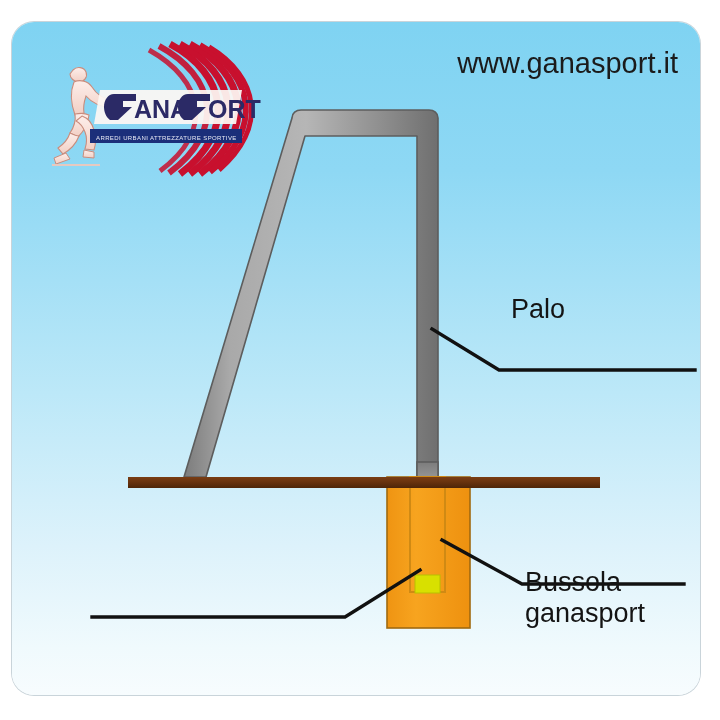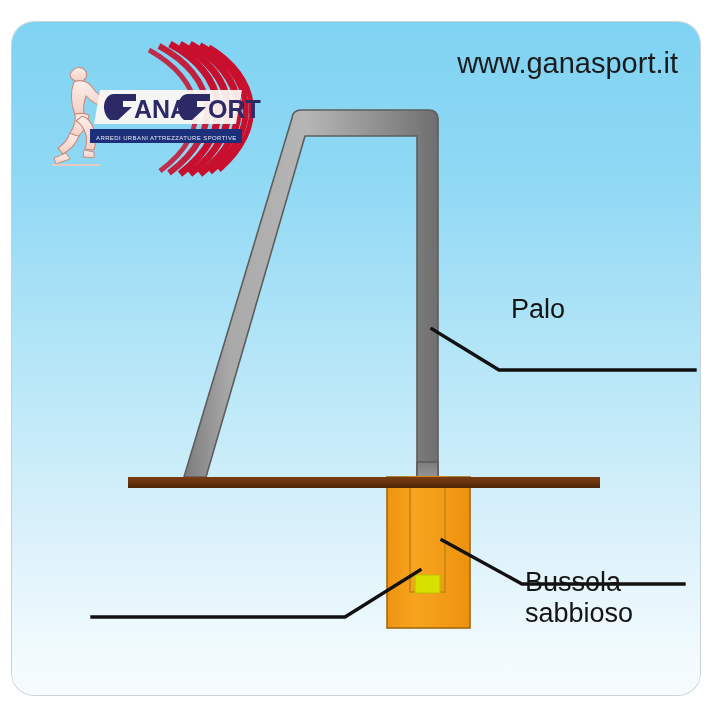--- a/index.html
+++ b/index.html
@@ -186,20 +186,20 @@
         <path d="M408 548 L333 595 L80 595"></path>
       </g>
     </svg>
 
     <div class="anno" id="anno-palo">
       <div>Palo</div>
     </div>
 
     <div class="anno" id="anno-bussola">
       <div>Bussola</div>
-      <div>sabbioso</div>
+      <div>ganasport</div>
     </div>
 
 
     <div id="site-url">www.ganasport.it</div>
 
   </div>
 </div>
 
 </body></html>

